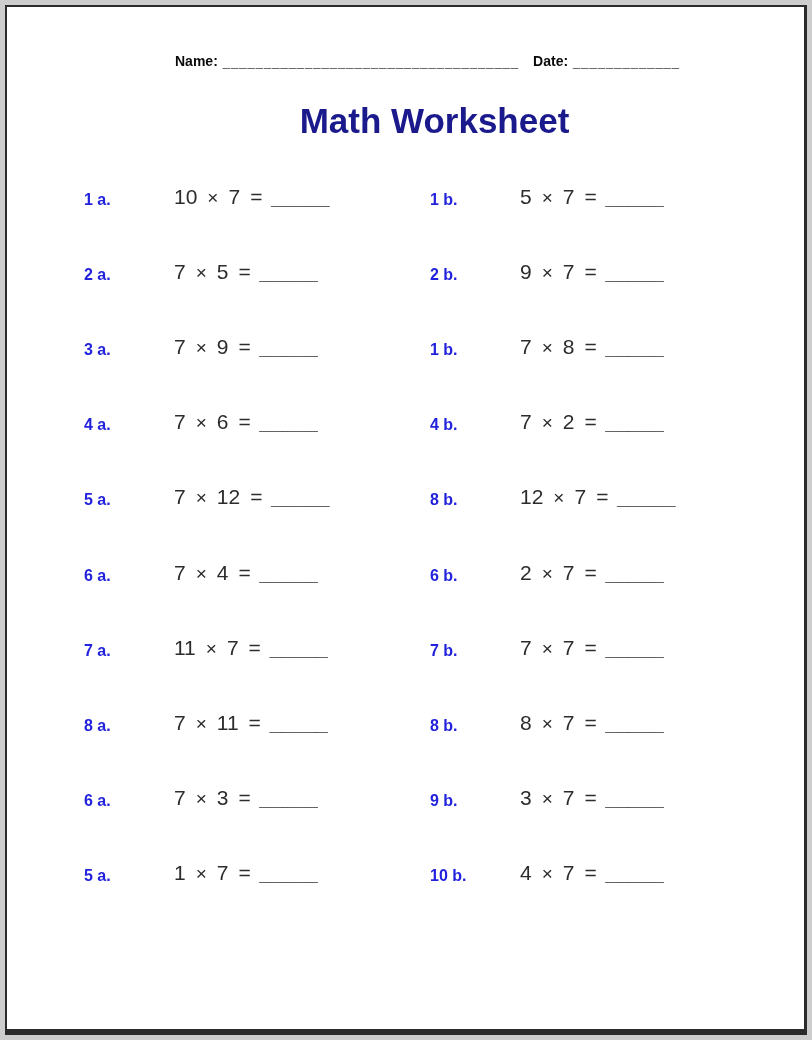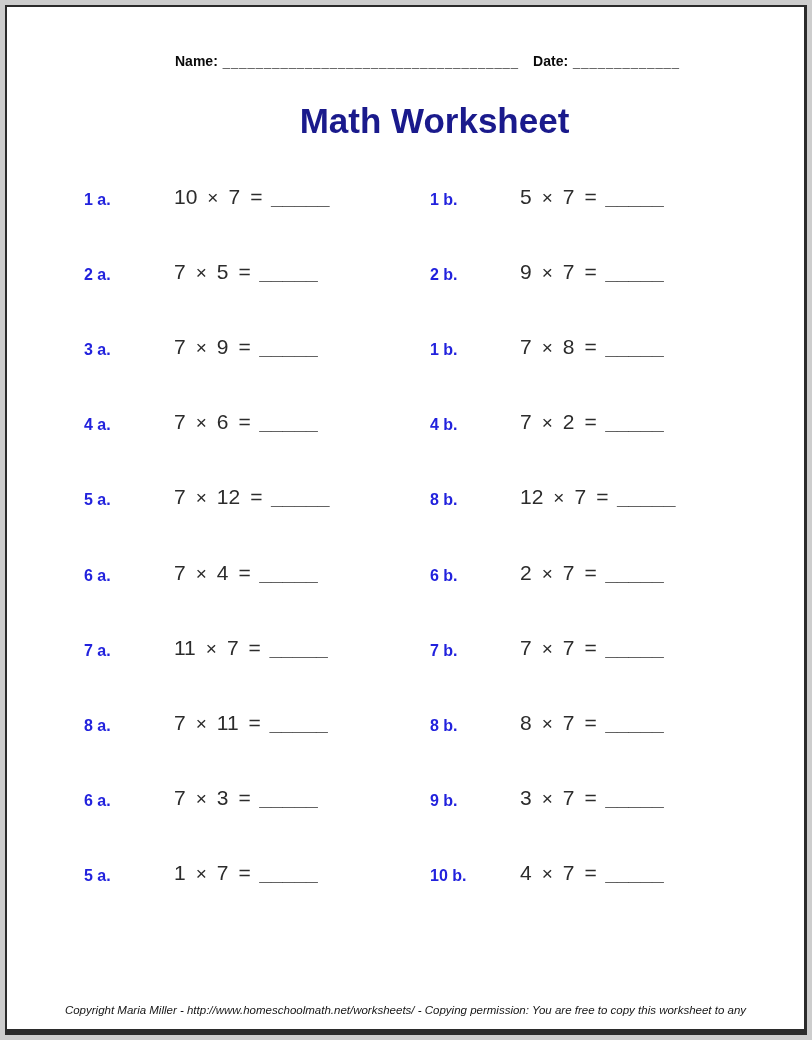--- a/index.html
+++ b/index.html
@@ -304,16 +304,15 @@
           <span>7</span>
           <span class="eq">=</span>
           <span class="blank">_____</span>
         </span>
       </div>
     </div>
 
   </div>
 
   <div class="footer">
-    <div>Copyright Maria Miller - http://www.homeschoolmath.net/worksheets/ - Copying permission: You are free to copy this worksheet to any</div>
   </div>
 
 </div>
 
 </body></html>

